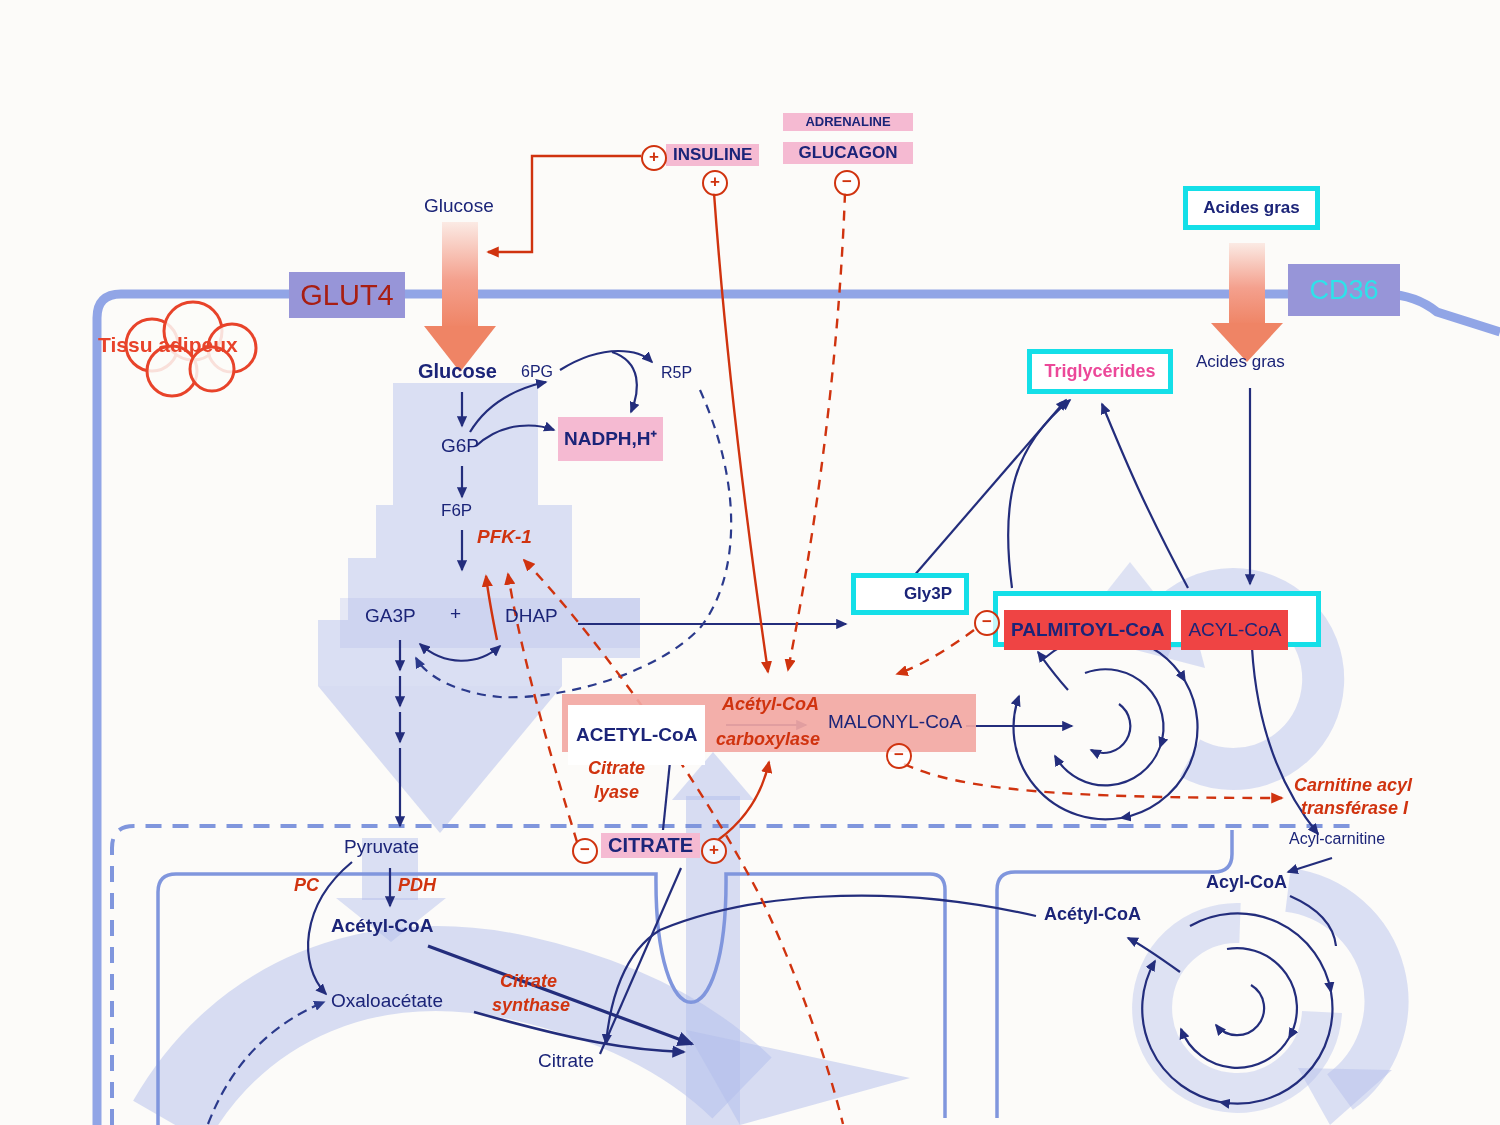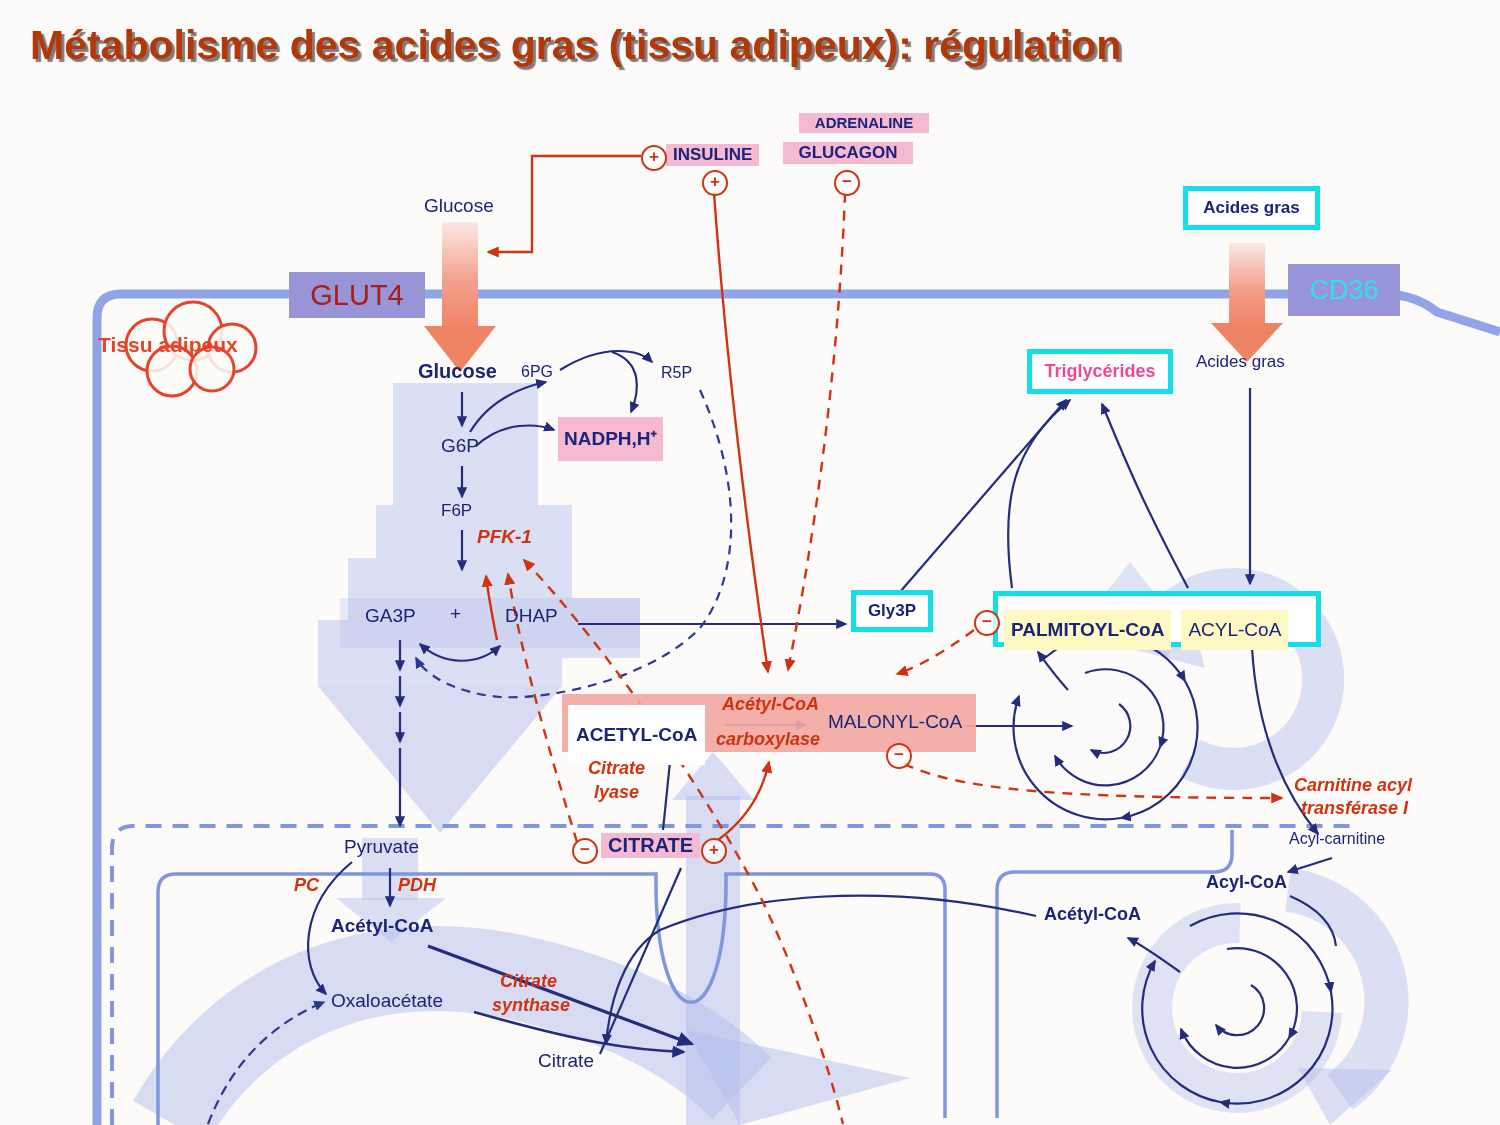--- a/index.html
+++ b/index.html
@@ -3,21 +3,21 @@
 <meta charset="utf-8">
 <style>
   html,body{margin:0;padding:0;background:#e8e8e8;}
   #stage{position:relative;width:1500px;height:1125px;background:#fcfbf9;overflow:hidden;
          font-family:"Liberation Sans",sans-serif;}
   #diagram-svg{position:absolute;left:0;top:0;z-index:1;}
   .lbl{position:absolute;z-index:2;color:#1b2478;white-space:nowrap;line-height:1.05;}
   .b{font-weight:bold;}
   .it{font-style:italic;font-weight:bold;color:#d0330f;}
   .pinkbg{background:#f5bad2;padding:2px 7px;}
-  .salmonbg{background:#fef9c3;padding:9px 7px;margin-top:21px;}
+  .salmonbg{background:#ef4444;padding:9px 7px;margin-top:21px;}
   .title{font-size:41px;font-weight:bold;color:#b33708;
          text-shadow:3px 3px 1px rgba(45,40,40,0.6);letter-spacing:0px;}
   .cyanbox{position:absolute;z-index:2;border:5px solid #14dfe8;background:#ffffff;
            display:flex;align-items:center;justify-content:center;}
   .purplebox{position:absolute;z-index:2;background:#9795d8;display:flex;align-items:center;justify-content:center;}
   .whitechip{background:#ffffff;padding:20px 8px;}
   .sign{position:absolute;z-index:3;width:22px;height:22px;border:2.3px solid #d0330f;border-radius:50%;
         color:#d0330f;font-size:17px;font-weight:bold;text-align:center;line-height:19px;background:rgba(255,255,255,.75);}
   .band{position:absolute;z-index:1;background:#f2a8a3;opacity:.92;}
 </style>
@@ -150,33 +150,32 @@
 
   <g stroke="#e8432a" stroke-width="3" fill="#fcfbf9" fill-opacity=".85">
     <circle cx="152" cy="345" r="26"></circle>
         <circle cx="193" cy="331" r="29"></circle>
         <circle cx="232" cy="348" r="24"></circle>
     <circle cx="172" cy="371" r="25"></circle>
         <circle cx="212" cy="369" r="22"></circle>
   </g>
 </svg>
 
-<div class="lbl title" style="left:30px;top:24px;">Métabolisme des acides gras (tissu adipeux): régulation</div>
-
-<div class="lbl b pinkbg" style="left:783px;top:113px;font-size:15px;width:116px;text-align:center;margin-left:16px;">ADRENALINE</div>
+
+<div class="lbl b pinkbg" style="left:783px;top:113px;font-size:13px;width:116px;text-align:center;">ADRENALINE</div>
 <div class="lbl b pinkbg" style="left:783px;top:142px;font-size:17px;width:116px;text-align:center;">GLUCAGON</div>
 <div class="lbl b pinkbg" style="left:666px;top:144px;font-size:17px;">INSULINE</div>
 
 <div class="sign" style="left:641px;top:145px;">+</div>
 <div class="sign" style="left:702px;top:170px;">+</div>
 <div class="sign" style="left:834px;top:170px;">−</div>
 
 <div class="lbl" style="left:424px;top:196px;font-size:19px;">Glucose</div>
 
-<div class="purplebox" style="left:289px;top:272px;width:136px;height:46px;">
+<div class="purplebox" style="left:289px;top:272px;width:116px;height:46px;">
   <span style="color:#a81e12;font-size:29px;">GLUT4</span>
 </div>
 <div class="purplebox" style="left:1288px;top:264px;width:112px;height:52px;">
   <span style="color:#2ee2ea;font-size:27px;">CD36</span>
 </div>
 
 <div class="cyanbox" style="left:1183px;top:186px;width:127px;height:34px;">
   <span class="b" style="color:#1b2478;font-size:17px;">Acides gras</span>
 </div>
 
@@ -187,21 +186,21 @@
 <div class="lbl" style="left:661px;top:365px;font-size:16px;">R5P</div>
 <div class="lbl b pinkbg" style="left:558px;top:417px;font-size:19px;padding:12px 6px;">NADPH,H⁺</div>
 <div class="lbl" style="left:441px;top:436px;font-size:19px;">G6P</div>
 <div class="lbl" style="left:441px;top:502px;font-size:17px;">F6P</div>
 <div class="lbl it" style="left:477px;top:527px;font-size:19px;">PFK-1</div>
 
 <div class="lbl" style="left:365px;top:606px;font-size:19px;">GA3P</div>
 <div class="lbl" style="left:450px;top:604px;font-size:19px;">+</div>
 <div class="lbl" style="left:505px;top:606px;font-size:19px;">DHAP</div>
 
-<div class="cyanbox" style="left:851px;top:590px;width:72px;height:32px;">
+<div class="cyanbox" style="left:851px;top:573px;width:72px;height:32px;padding-left:36px;">
   <span class="b" style="color:#1b2478;font-size:17px;">Gly3P</span>
 </div>
 
 <div class="sign" style="left:974px;top:610px;">−</div>
 
 <div class="cyanbox" style="left:993px;top:591px;width:312px;height:46px;justify-content:flex-start;gap:10px;padding-left:6px;">
   <span class="b salmonbg" style="color:#1b2478;font-size:19px;">PALMITOYL-CoA</span>
   <span class="salmonbg" style="color:#1b2478;font-size:19px;">ACYL-CoA</span>
 </div>
 

